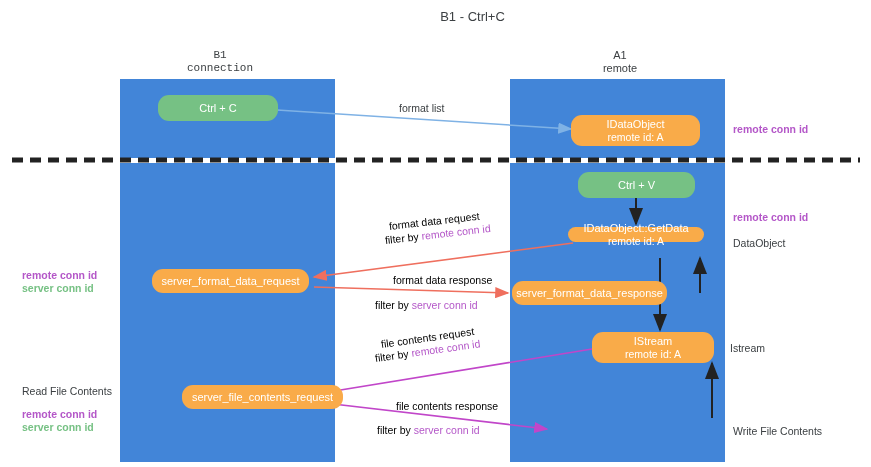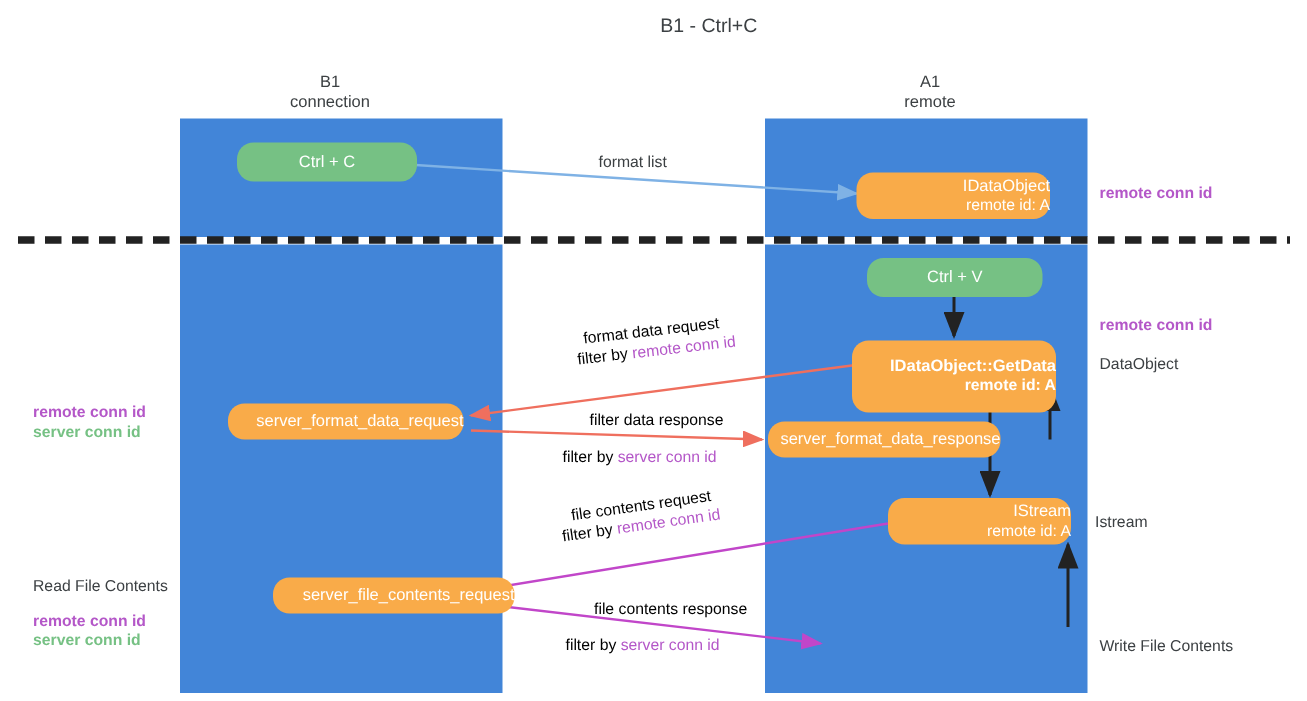--- a/index.html
+++ b/index.html
@@ -20,21 +20,21 @@
 
   
   .node{
     position:absolute;display:flex;flex-direction:column;
     align-items:center;justify-content:center;
     color:#ffffff;font-size:11px;line-height:13px;text-align:center;
     box-sizing:border-box;
     border-radius:11px;
   }
   .node.green{background:#76c184;}
-  .node.orange{background:#f9ab49;align-items:flex-end;}
+  .node.orange{background:#f9ab49;}
   .node .l2{font-size:10.5px;}
 
   
   .txt{position:absolute;font-size:10.5px;line-height:13px;color:#3c4043;white-space:nowrap;}
   .txt.b{font-weight:bold;}
   .purple{color:#b457c8;}
   .green-t{color:#76c184;}
   .label-blk{position:absolute;white-space:nowrap;font-size:10.5px;line-height:13px;}
 
   
@@ -50,21 +50,21 @@
 </style>
 </head>
 <body>
 
 <div id="stage">
 
   <div class="title" style="left:0;top:8px;">
     <div>B1 - Ctrl+C</div>
   </div>
 
-  <div class="col-head" style="left:150px;top:49px;width:140px;">
+  <div class="col-head" style="left:150px;top:49px;width:140px;font-family:Liberation Mono, monospace;">
     <div>B1</div>
     <div>connection</div>
   </div>
   <div class="col-head" style="left:550px;top:49px;width:140px;">
     <div>A1</div>
     <div>remote</div>
   </div>
 
   <div class="col-band" style="left:120px;top:79px;width:215px;height:79px;"></div>
   <div class="col-band" style="left:120px;top:163px;width:215px;height:299px;"></div>
@@ -114,21 +114,21 @@
 
   <div class="node orange" style="left:571px;top:115px;width:129px;height:31px;">
     <div>IDataObject</div>
     <div class="l2">remote id: A</div>
   </div>
 
   <div class="node green" style="left:578px;top:172px;width:117px;height:26px;">
     <div>Ctrl + V</div>
   </div>
 
-  <div class="node orange" style="left:568px;top:227px;width:136px;height:48px;font-weight:bold;">
+  <div class="node orange" style="left:568px;top:227px;width:136px;height:15px;">
     <div>IDataObject::GetData</div>
     <div class="l2">remote id: A</div>
   </div>
 
   <div class="node orange" style="left:152px;top:269px;width:157px;height:24px;">
     <div>server_format_data_request</div>
   </div>
 
   <div class="node orange" style="left:512px;top:281px;width:155px;height:24px;">
     <div>server_format_data_response</div>
@@ -146,21 +146,21 @@
 
   <div class="txt" style="left:399px;top:102px;text-align:right;">format list</div>
 
   <div class="label-blk rot" style="left:389px;top:220px;transform:rotate(-6.5deg);">
     <div>format data request</div>
   </div>
   <div class="label-blk rot" style="left:385px;top:234px;transform:rotate(-6.5deg);">
     <span>filter by </span><span class="b purple">remote conn id</span>
   </div>
 
-  <div class="label-blk" style="left:393px;top:274px;">filter data response</div>
+  <div class="label-blk" style="left:393px;top:274px;">format data response</div>
   <div class="label-blk" style="left:375px;top:299px;">
     <span>filter by </span><span class="b purple">server conn id</span>
   </div>
 
   <div class="label-blk rot" style="left:381px;top:338px;transform:rotate(-8deg);">file contents request</div>
   <div class="label-blk rot" style="left:375px;top:352px;transform:rotate(-8deg);">
     <span>filter by </span><span class="b purple">remote conn id</span>
   </div>
 
   <div class="label-blk" style="left:396px;top:400px;">file contents response</div>

